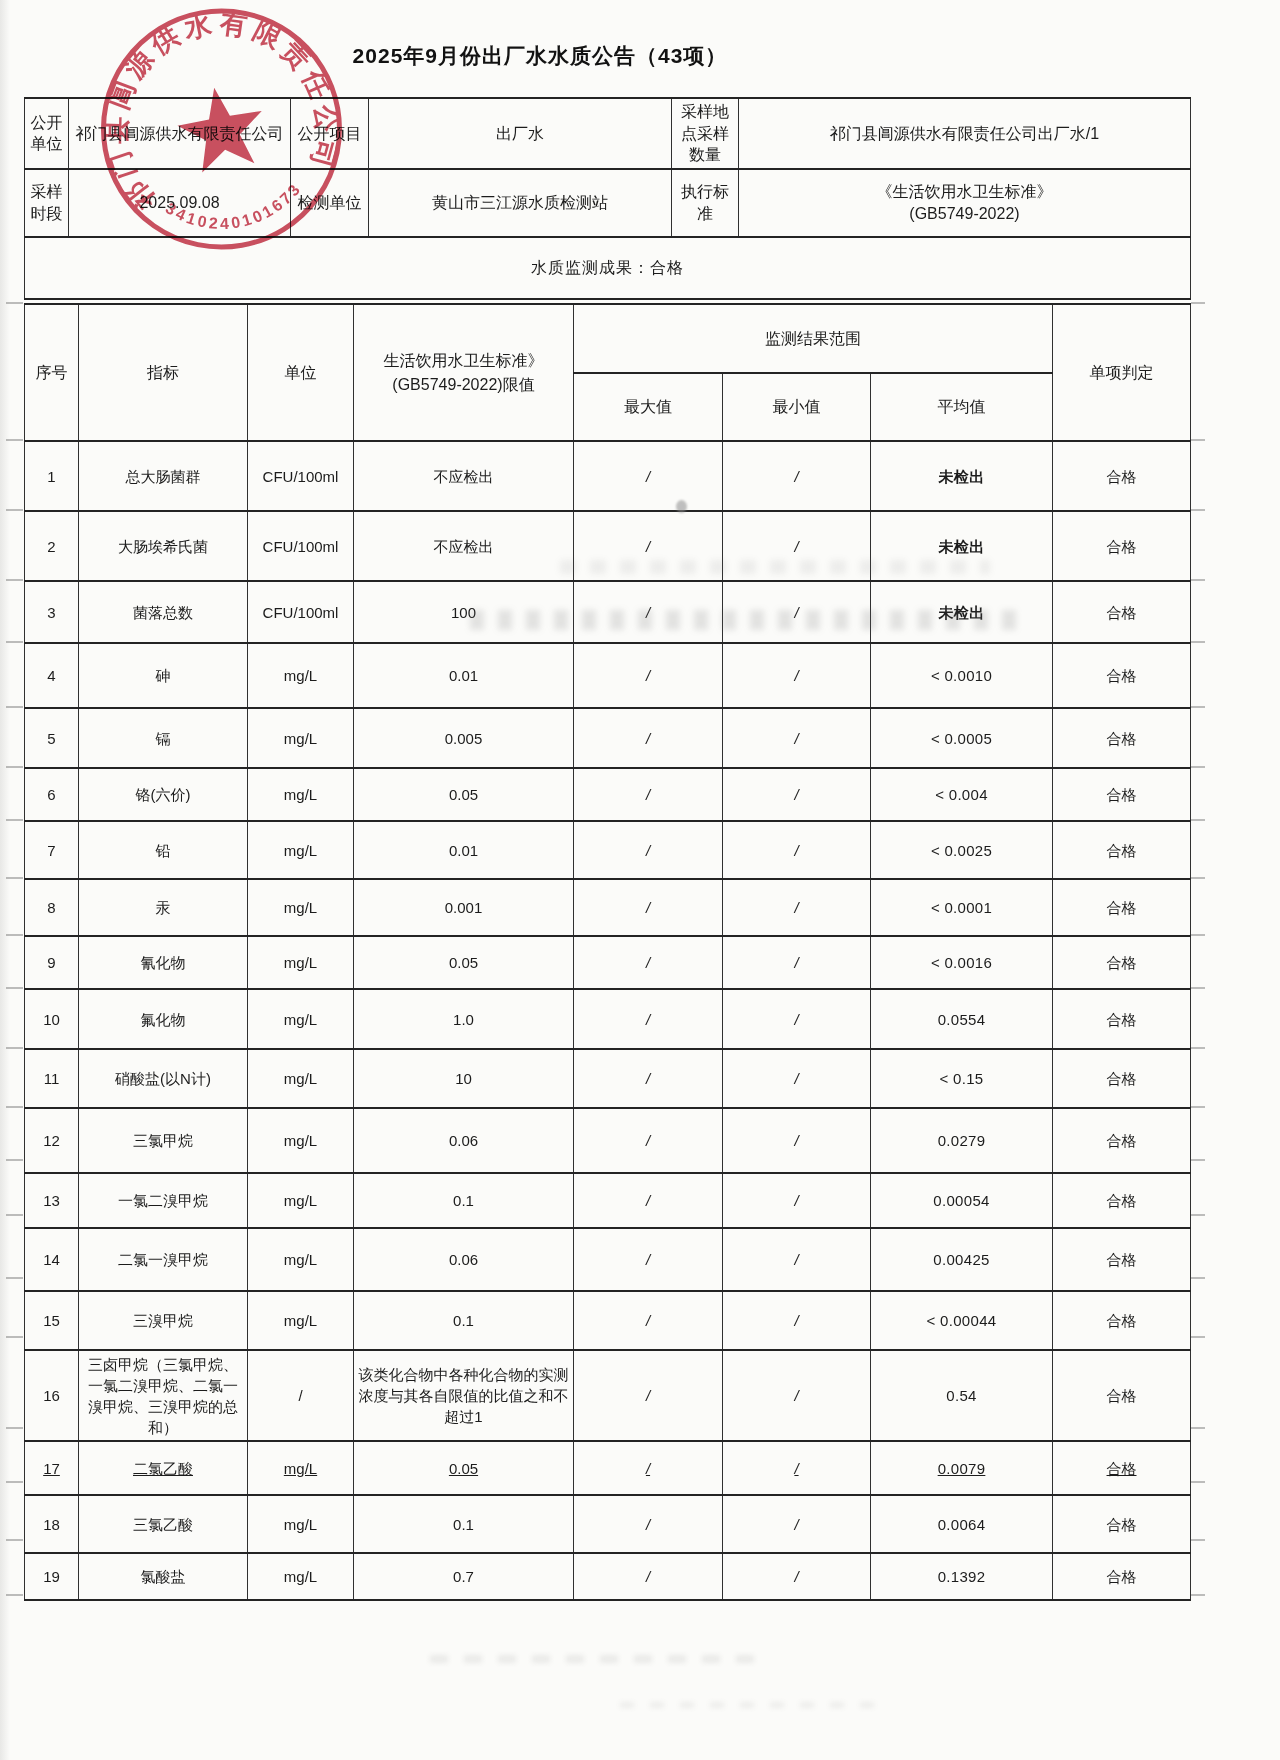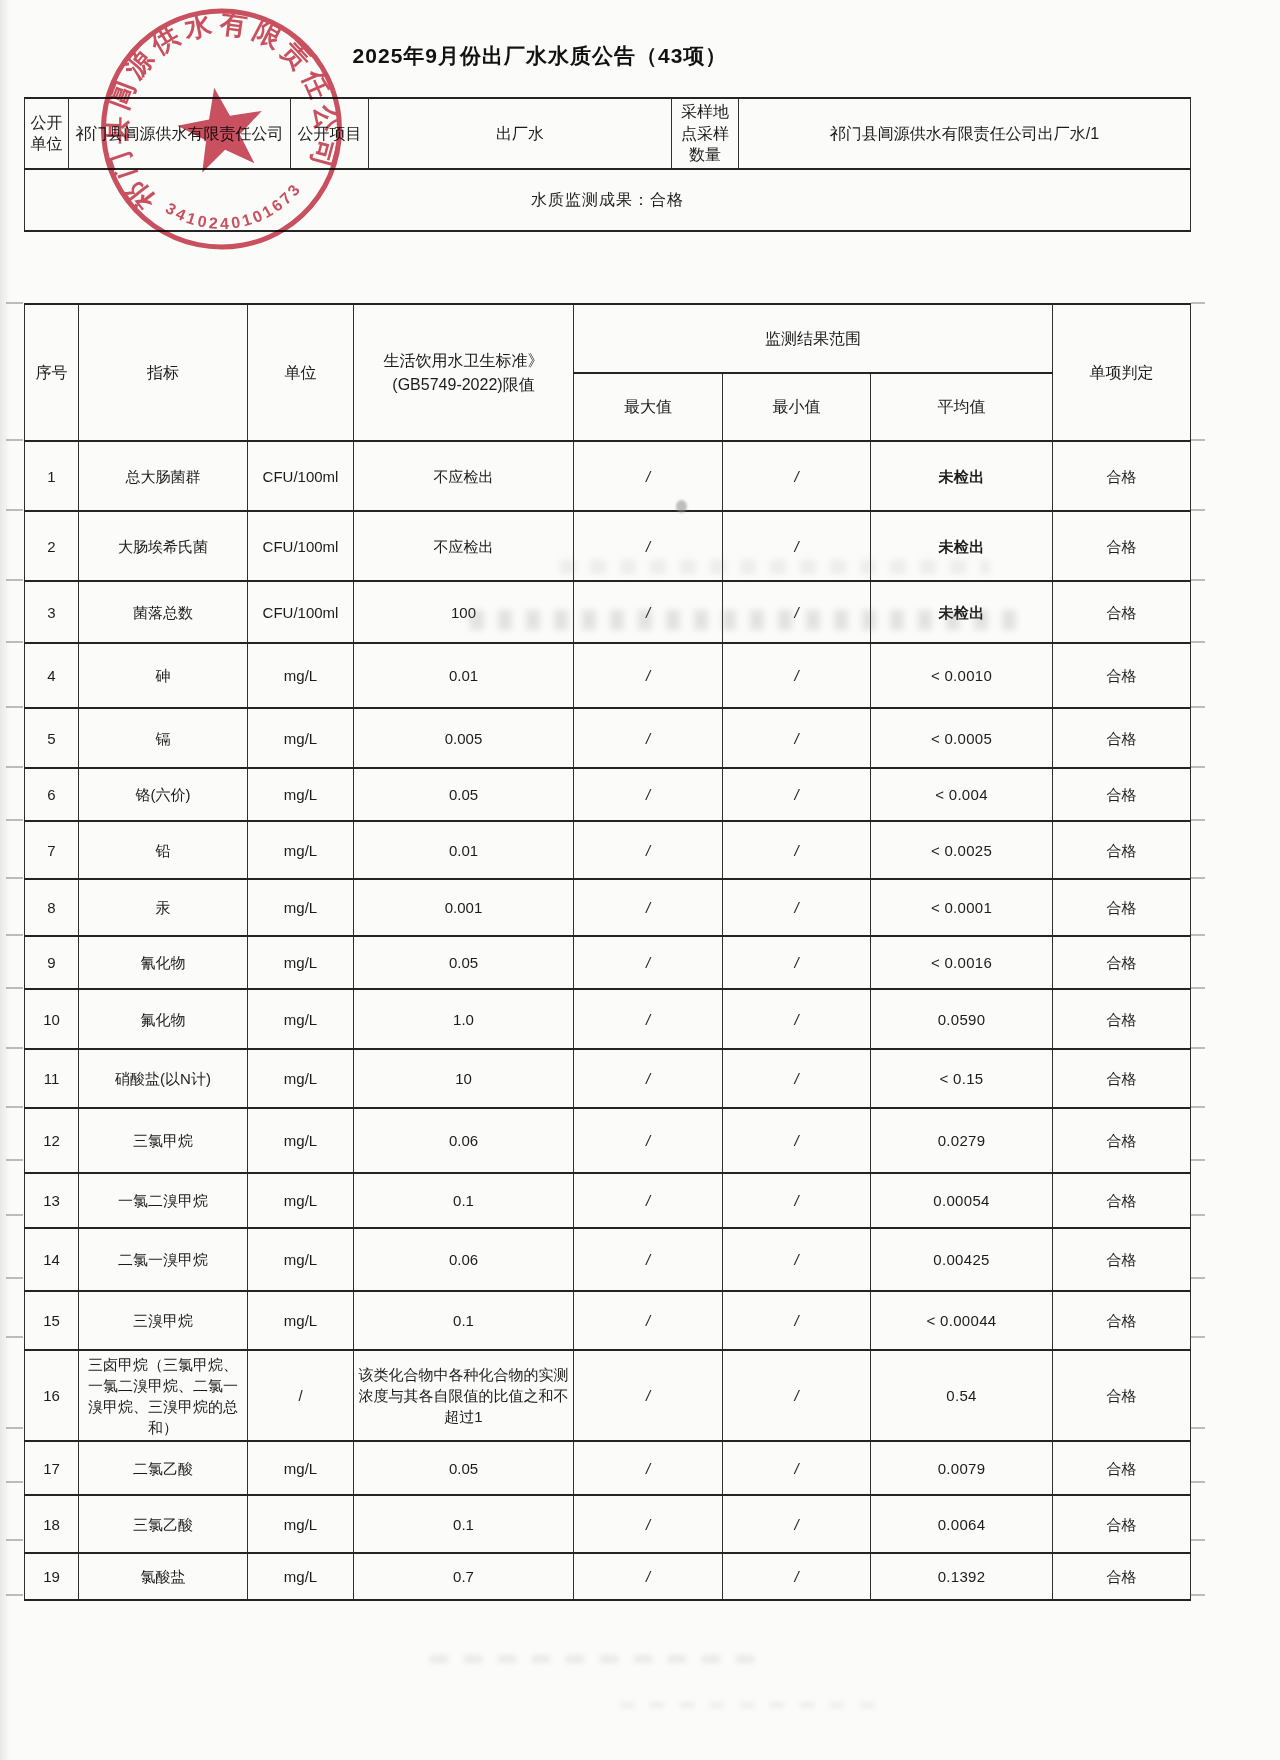--- a/index.html
+++ b/index.html
@@ -74,20 +74,29 @@
         <col style="width:452px">
     </colgroup>
     <tbody>
         <tr class="ir1">
       <td>公开单位</td>
       <td>祁门县阊源供水有限责任公司</td>
       <td>公开项目</td>
       <td>出厂水</td>
       <td>采样地点采样数量</td>
       <td>祁门县阊源供水有限责任公司出厂水/1</td>
+    </tr>
+    <tr class="ir2">
+      <td>采样时段</td>
+      <td>2025.09.08</td>
+      <td>检测单位</td>
+      <td>黄山市三江源水质检测站</td>
+      <td>执行标准</td>
+      <td class="pre">《生活饮用水卫生标准》
+(GB5749-2022)</td>
     </tr>
     <tr class="ir3">
       <td colspan="6" class="summary-cell">水质监测成果：合格</td>
     </tr>
   </tbody>
     </table>
 
   <table class="main-table">
     <colgroup>
       <col style="width:54px">
@@ -206,21 +215,21 @@
           <td class="c-avg">&lt; 0.0016</td>
           <td class="c-verdict">合格</td>
         </tr>
         <tr style="height: 60px;">
           <td class="c-no">10</td>
           <td class="c-indicator">氟化物</td>
           <td class="c-unit">mg/L</td>
           <td class="c-limit">1.0</td>
           <td class="c-max">/</td>
           <td class="c-min">/</td>
-          <td class="c-avg">0.0590</td>
+          <td class="c-avg">0.0554</td>
           <td class="c-verdict">合格</td>
         </tr>
         <tr style="height: 59px;">
           <td class="c-no">11</td>
           <td class="c-indicator">硝酸盐(以N计)</td>
           <td class="c-unit">mg/L</td>
           <td class="c-limit">10</td>
           <td class="c-max">/</td>
           <td class="c-min">/</td>
           <td class="c-avg">&lt; 0.15</td>
@@ -269,21 +278,21 @@
         <tr style="height: 91px;">
           <td class="c-no">16</td>
           <td class="c-indicator longtext">三卤甲烷（三氯甲烷、一氯二溴甲烷、二氯一溴甲烷、三溴甲烷的总和）</td>
           <td class="c-unit">/</td>
           <td class="c-limit longtext">该类化合物中各种化合物的实测浓度与其各自限值的比值之和不超过1</td>
           <td class="c-max">/</td>
           <td class="c-min">/</td>
           <td class="c-avg">0.54</td>
           <td class="c-verdict">合格</td>
         </tr>
-        <tr style="height: 54px;">
+        <tr style="height: 54px; text-decoration: underline;">
           <td class="c-no">17</td>
           <td class="c-indicator">二氯乙酸</td>
           <td class="c-unit">mg/L</td>
           <td class="c-limit">0.05</td>
           <td class="c-max">/</td>
           <td class="c-min">/</td>
           <td class="c-avg">0.0079</td>
           <td class="c-verdict">合格</td>
         </tr>
         <tr style="height: 58px;">

